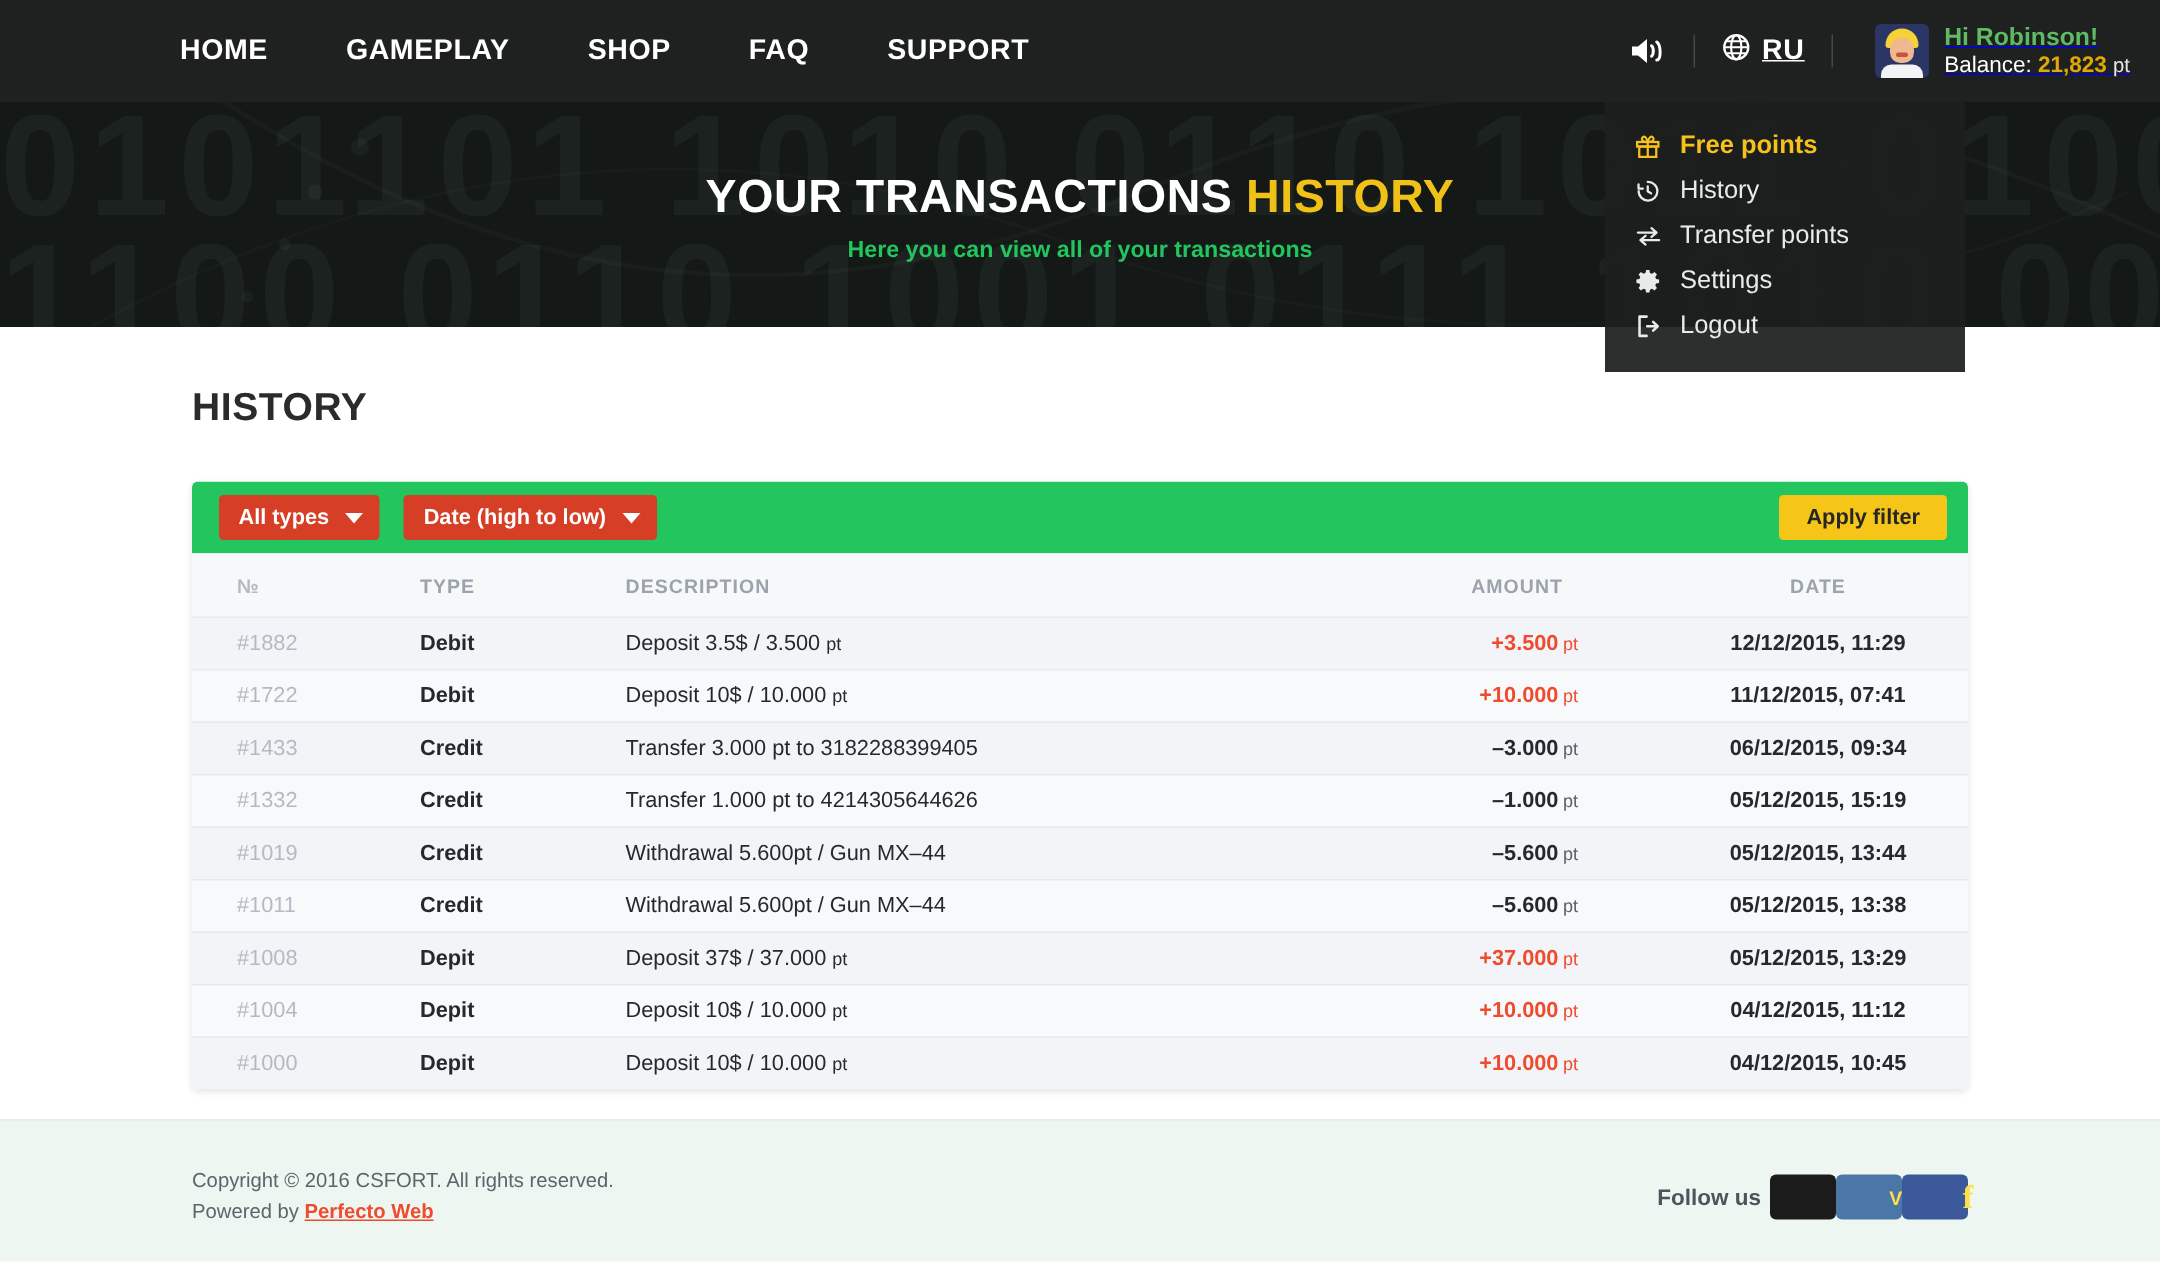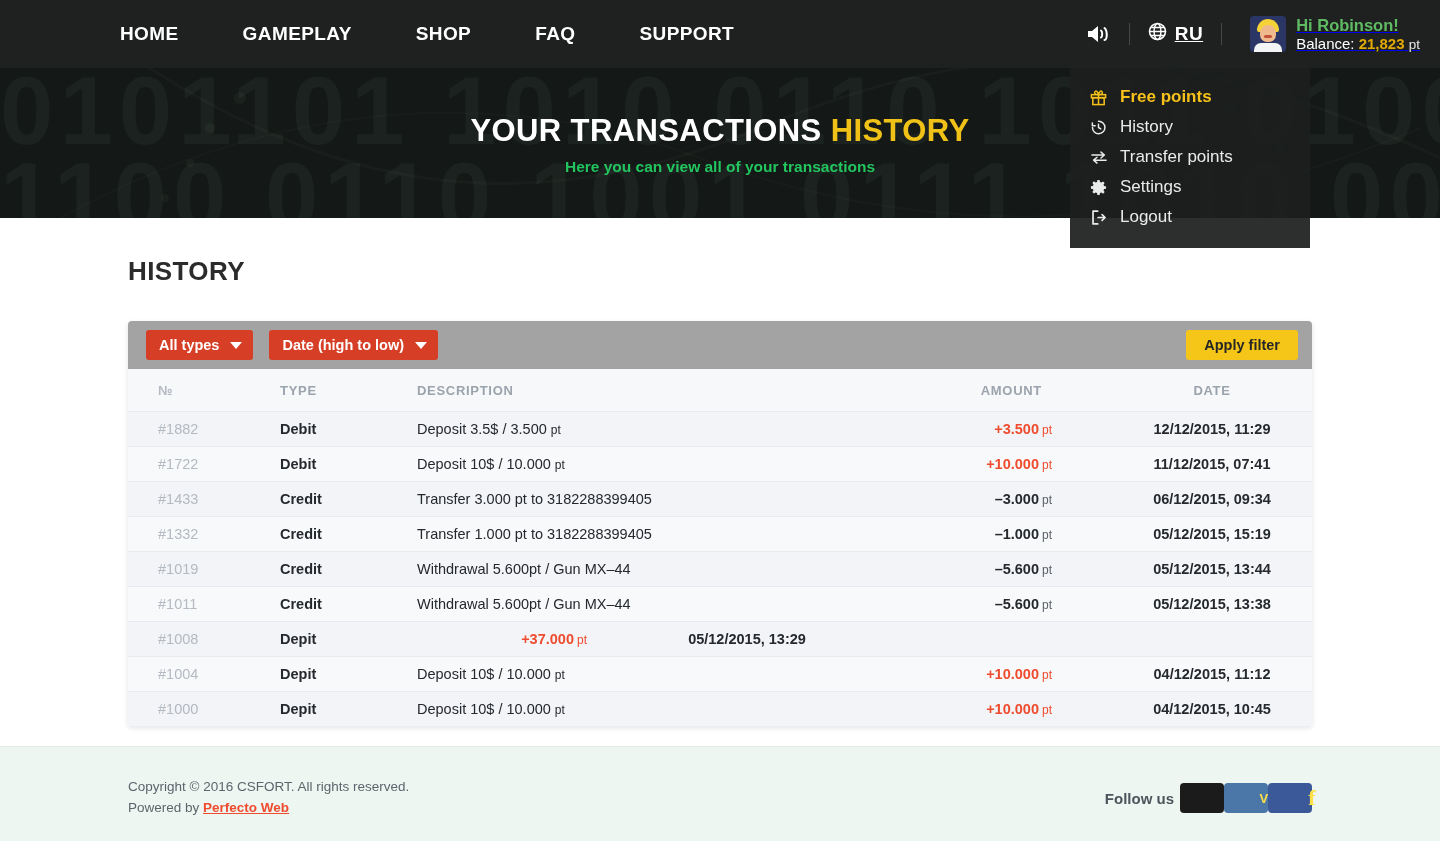--- a/index.html
+++ b/index.html
@@ -40,21 +40,21 @@
   .logo-text { margin-left: 11px; line-height: 1; }
   .logo-title {
     font-size: 26px; font-weight: bold; letter-spacing: -0.3px;
     color: #ffffff;
   }
   .logo-title .accent { color: #6cc070; }
   .logo-sub {
     font-size: 12.5px; color: #cfd2d0; margin-top: 4px;
   }
 
-  .nav { display: flex; align-items: center; margin-left: 96px; gap: 16px; }
+  .nav { display: flex; align-items: center; margin-left: 96px; gap: 4px; }
   .nav a {
     color: #ffffff; text-decoration: none;
     font-size: 19px; font-weight: bold; letter-spacing: 0.4px;
     padding: 0 24px;
   }
 
   .header-right {
     margin-left: auto; margin-right: 20px;
     display: flex; align-items: center;
   }
@@ -157,21 +157,21 @@
   }
 
   .panel {
     margin: 34px 128px 0 128px;
     border-radius: 4px;
     box-shadow: 0 2px 5px rgba(40,50,70,0.13);
     overflow: hidden;
   }
 
   .filter-bar {
-    background: #a3a3a3;
+    background: #22c55e;
     height: 48px;
     display: flex; align-items: center;
     padding: 0 14px 0 18px;
   }
   .fselect {
     position: relative;
     height: 30px;
     background: #d63e26;
     border-radius: 3px;
     display: flex; align-items: center;
@@ -426,41 +426,42 @@
           <div class="trow even">
             <div class="c-num">#1433</div>
             <div class="c-type">Credit</div>
             <div class="c-desc"><span>Transfer 3.000 pt to 3182288399405</span> <span class="desc-pt"></span></div>
             <div class="c-amt amt-neg"><span>–3.000</span><span class="pt">pt</span></div>
             <div class="c-date">06/12/2015, 09:34</div>
           </div>
           <div class="trow odd">
             <div class="c-num">#1332</div>
             <div class="c-type">Credit</div>
-            <div class="c-desc"><span>Transfer 1.000 pt to 3182288399405</span> <span class="desc-pt"></span></div>
+            <div class="c-desc"><span>Transfer 1.000 pt to 4214305644626</span> <span class="desc-pt"></span></div>
             <div class="c-amt amt-neg"><span>–1.000</span><span class="pt">pt</span></div>
             <div class="c-date">05/12/2015, 15:19</div>
           </div>
           <div class="trow even">
             <div class="c-num">#1019</div>
             <div class="c-type">Credit</div>
             <div class="c-desc"><span>Withdrawal 5.600pt / Gun MX–44</span> <span class="desc-pt"></span></div>
             <div class="c-amt amt-neg"><span>–5.600</span><span class="pt">pt</span></div>
             <div class="c-date">05/12/2015, 13:44</div>
           </div>
           <div class="trow odd">
             <div class="c-num">#1011</div>
             <div class="c-type">Credit</div>
             <div class="c-desc"><span>Withdrawal 5.600pt / Gun MX–44</span> <span class="desc-pt"></span></div>
             <div class="c-amt amt-neg"><span>–5.600</span><span class="pt">pt</span></div>
             <div class="c-date">05/12/2015, 13:38</div>
           </div>
           <div class="trow even">
             <div class="c-num">#1008</div>
             <div class="c-type">Depit</div>
+            <div class="c-desc"><span>Deposit 37$ / 37.000</span> <span class="desc-pt">pt</span></div>
             <div class="c-amt amt-pos"><span>+37.000</span><span class="pt">pt</span></div>
             <div class="c-date">05/12/2015, 13:29</div>
           </div>
           <div class="trow odd">
             <div class="c-num">#1004</div>
             <div class="c-type">Depit</div>
             <div class="c-desc"><span>Deposit 10$ / 10.000</span> <span class="desc-pt">pt</span></div>
             <div class="c-amt amt-pos"><span>+10.000</span><span class="pt">pt</span></div>
             <div class="c-date">04/12/2015, 11:12</div>
           </div>

